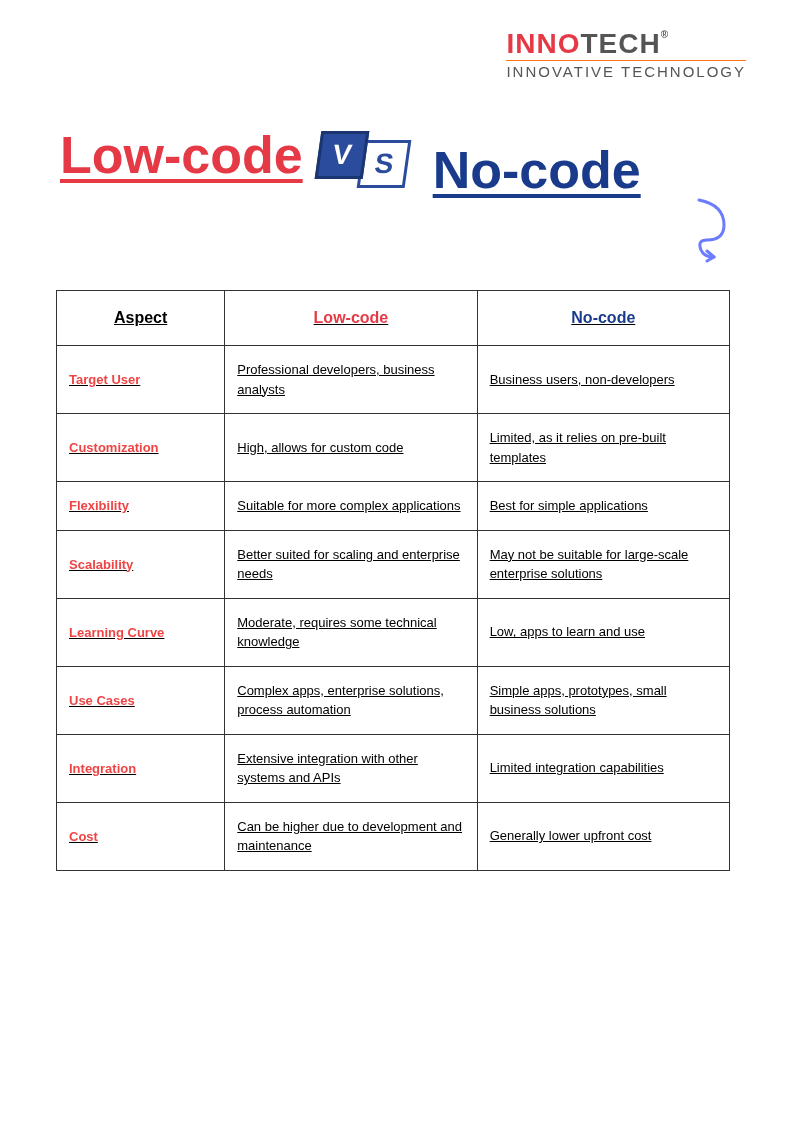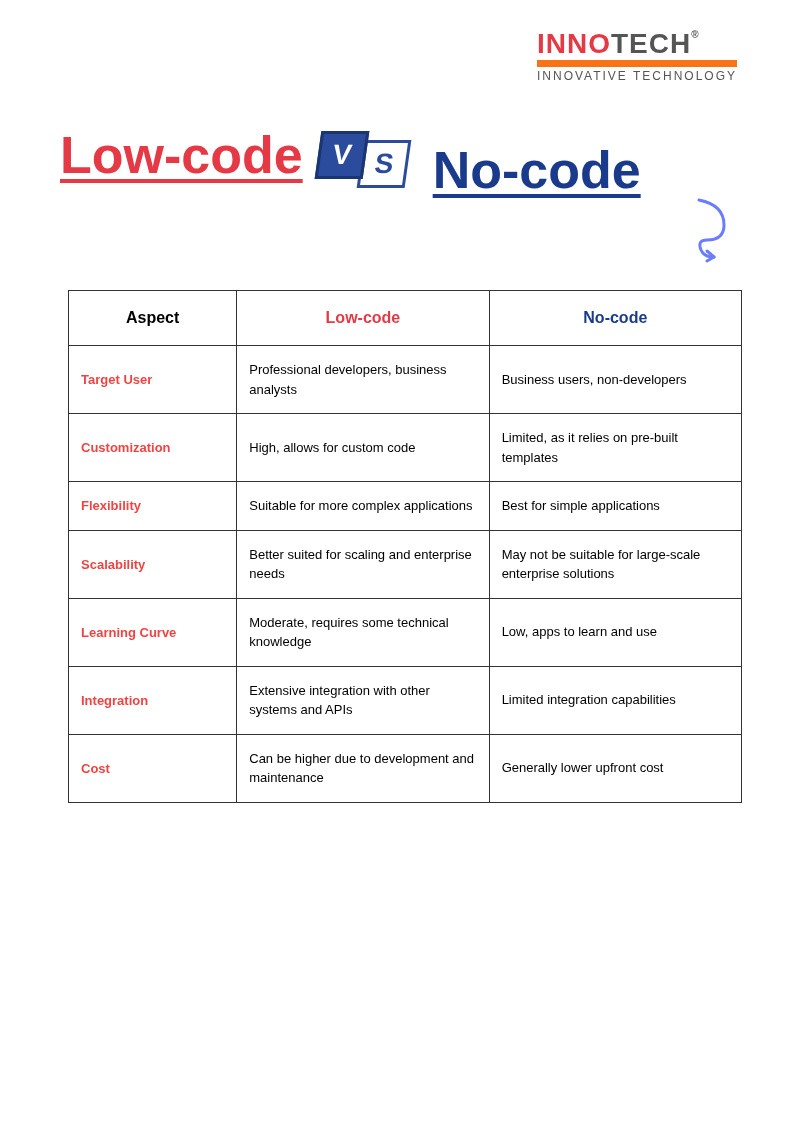--- a/index.html
+++ b/index.html
@@ -10,45 +10,45 @@
     body {
       width: 794px;
       height: 1123px;
       background: #ffffff;
       font-family: Arial, Helvetica, sans-serif;
       position: relative;
     }
     .logo {
       position: absolute;
       top: 30px;
-      right: 57px;
+      right: 48px;
       text-align: left;
     }
     .logo-main {
       font-size: 28px;
       font-weight: 900;
       letter-spacing: 1px;
       line-height: 1;
     }
     .logo-inno {
       color: #e63946;
     }
     .logo-tech {
       color: #555555;
     }
     .logo-r {
       font-size: 10px;
       vertical-align: top;
       color: #555555;
     }
     .logo-sub {
-      font-size: 12px;
+      font-size: 15px;
       color: #555555;
       letter-spacing: 2px;
-      border-top: 7px solid #f97316;
+      border-top: 1px solid #f97316;
       padding-top: 2px;
       margin-top: 2px;
     }
     .title-area {
       position: absolute;
       top: 110px;
       left: 60px;
       right: 60px;
       display: flex;
       align-items: center;
@@ -110,24 +110,25 @@
       margin-top: 30px;
     }
     .curly-arrow {
       position: absolute;
       top: 195px;
       right: 55px;
     }
     .comparison-table {
       position: absolute;
       top: 290px;
-      left: 68px;
+      left: 56px;
       right: 60px;
       border-collapse: collapse;
       width: calc(100% - 120px);
+      text-decoration: underline;
     }
     .comparison-table th,
     .comparison-table td {
       border: 1px solid #333333;
       padding: 14px 12px;
       font-size: 13px;
       text-align: left;
       vertical-align: middle;
     }
     .comparison-table th {
@@ -211,20 +212,25 @@
         <td class="aspect-cell">Scalability</td>
         <td class="data-cell">Better suited for scaling and enterprise needs</td>
         <td class="data-cell">May not be suitable for large-scale enterprise solutions</td>
       </tr>
       <tr>
         <td class="aspect-cell">Learning Curve</td>
         <td class="data-cell">Moderate, requires some technical knowledge</td>
         <td class="data-cell">Low, apps to learn and use</td>
       </tr>
       <tr>
+        <td class="aspect-cell">Use Cases</td>
+        <td class="data-cell">Complex apps, enterprise solutions, process automation</td>
+        <td class="data-cell">Simple apps, prototypes, small business solutions</td>
+      </tr>
+      <tr>
         <td class="aspect-cell">Integration</td>
         <td class="data-cell">Extensive integration with other systems and APIs</td>
         <td class="data-cell">Limited integration capabilities</td>
       </tr>
       <tr>
         <td class="aspect-cell">Cost</td>
         <td class="data-cell">Can be higher due to development and maintenance</td>
         <td class="data-cell">Generally lower upfront cost</td>
       </tr>
     </tbody>

